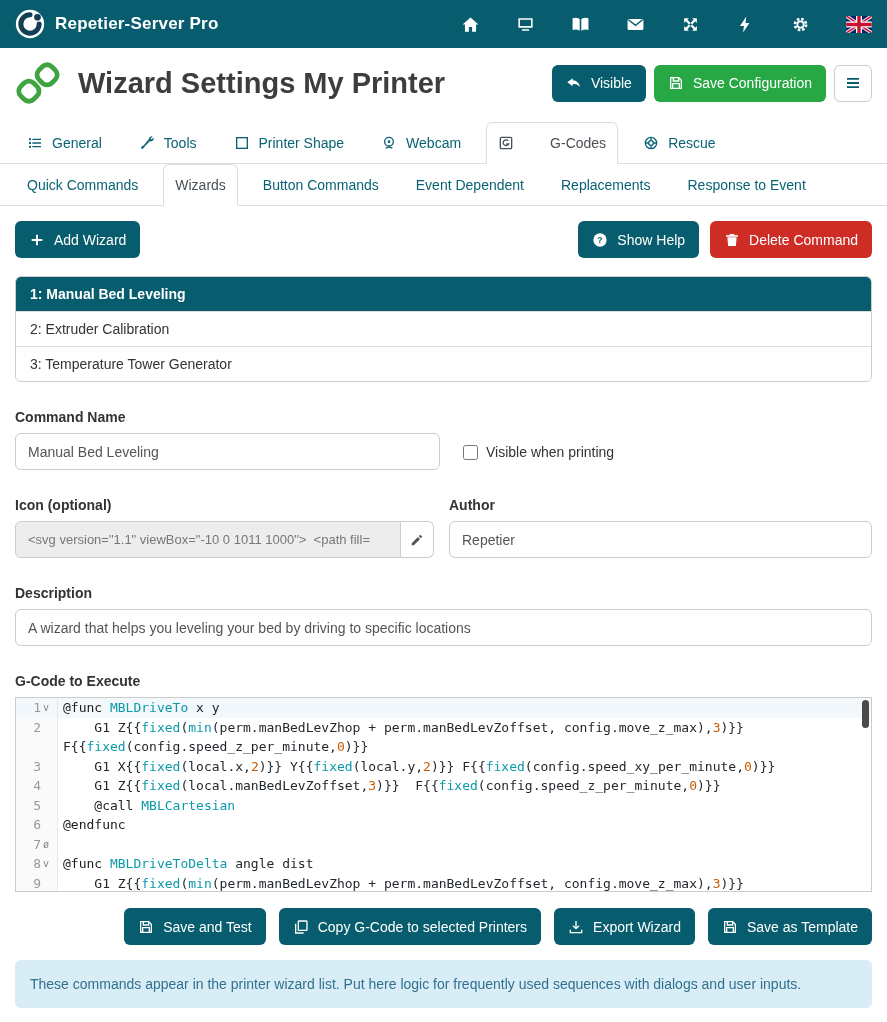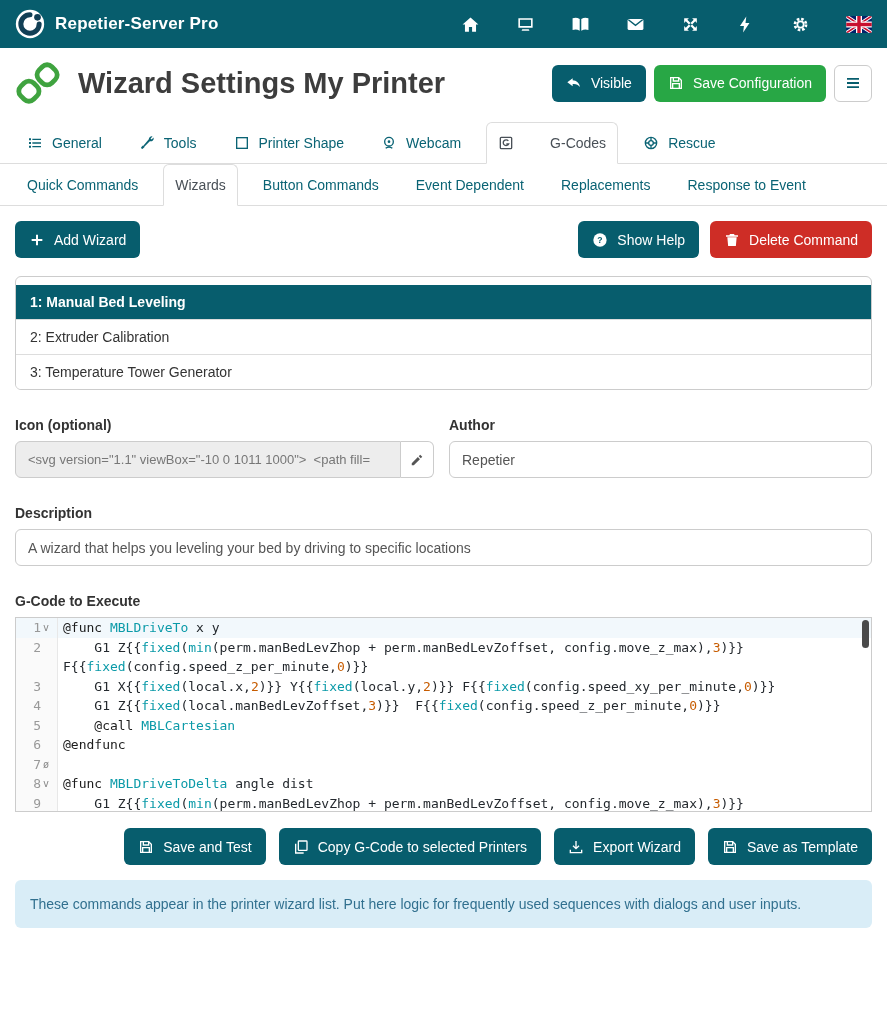--- a/index.html
+++ b/index.html
@@ -47,21 +47,21 @@
   .tab-icon svg { width:16px; height:16px; }
 
   
   .action-row { display:flex; padding:15px; }
   .action-row .right { margin-left:auto; display:flex; gap:11px; }
 
   
   .wizard-list { margin:3px 15px 0; border:1px solid #ccc; border-radius:6px; overflow:hidden; }
   .wizard-row { padding:9px 14px; color:#333; background:#fff; border-top:1px solid #ddd; cursor:pointer; }
   .wizard-row:first-child { border-top:none; }
-  .wizard-row.selected { background:#075d6d; color:#fff; font-weight:bold;margin-top:8px; }
+  .wizard-row.selected { background:#075d6d; color:#fff; font-weight:bold; }
 
   
   .form { padding:0 15px; }
   .field-label { display:block; font-weight:bold; color:#333; margin:27px 0 8px; }
   .text-input { width:100%; height:37px; border:1px solid #ccc; border-radius:6px; padding:0 12px;
                 font-family:inherit; font-size:14px; color:#555; background:#fff; }
   .row-flex { display:flex; gap:15px; }
   .col-left  { width:425px; flex:none; }
   .col-left2 { width:419px; flex:none; }
   .col-right { flex:1; }
@@ -302,20 +302,30 @@
 </div>
 
 <div class="wizard-list">
   <div class="wizard-row selected">1: Manual Bed Leveling</div>
   <div class="wizard-row">2: Extruder Calibration</div>
   <div class="wizard-row">3: Temperature Tower Generator</div>
 </div>
 
 <div class="form">
 
+  <div class="row-flex">
+    <div class="col-left">
+      <label class="field-label">Command Name</label>
+      <input class="text-input" type="text" value="Manual Bed Leveling" style="">
+    </div>
+    <label class="checkbox-wrap">
+      <input type="checkbox" style="">
+      <span>Visible when printing</span>
+    </label>
+  </div>
 
   <div class="row-flex">
     <div class="col-left2">
       <label class="field-label">Icon (optional)</label>
       <div class="input-group">
         <input class="text-input" type="text" value="&lt;svg version=&quot;1.1&quot; viewBox=&quot;-10 0 1011 1000&quot;&gt;  &lt;path fill=" style="">
         <button class="addon-btn">
           <span>
               <svg viewBox="0 0 24 24" fill="currentColor">
                 <path d="M3 17.5 13.5 7l3.5 3.5L6.5 21H3zM15 5.5 17.5 3 21 6.5 18.5 9z"></path>

